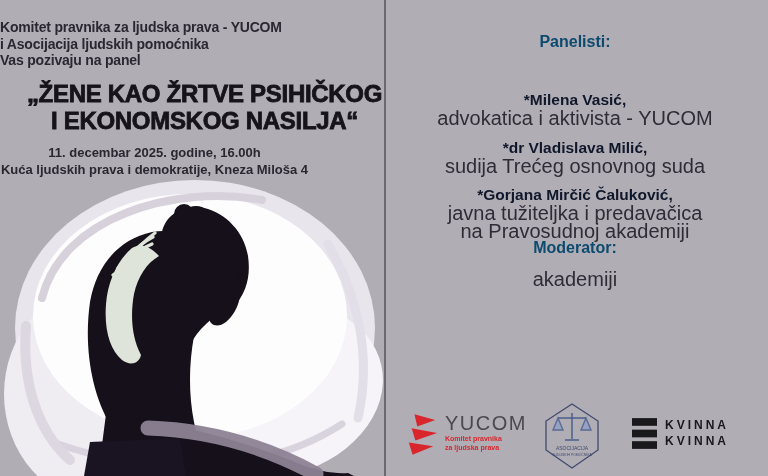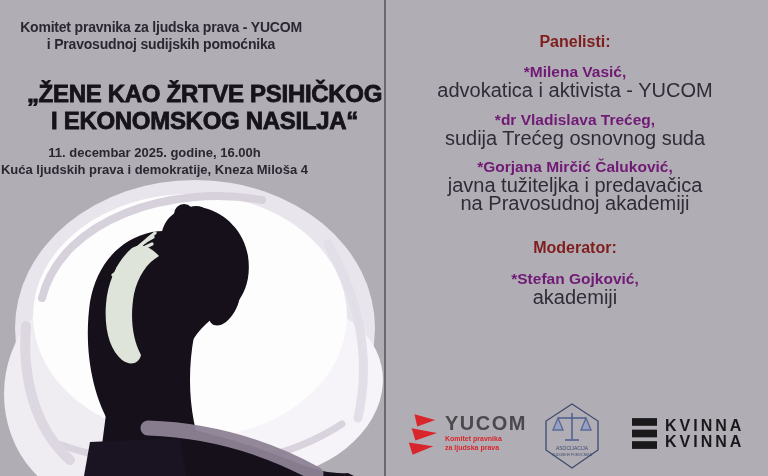--- a/index.html
+++ b/index.html
@@ -5,51 +5,52 @@
   html,body{margin:0;padding:0;}
   body{
     width:768px;height:476px;overflow:hidden;position:relative;
     background:#b1adb5;
     font-family:"Liberation Sans",sans-serif;
     -webkit-font-smoothing:antialiased;
   }
   .abs{position:absolute;}
   
   .left-col{left:0;top:0;width:385px;height:476px;}
-  .intro{top:19px;left:0;width:322px;text-align:center;
+  .intro{top:19px;left:0;width:322px;text-align:left;
          font-size:14px;line-height:16.5px;font-weight:700;color:#2b2731;letter-spacing:-0.2px;}
   .title{top:80px;left:12px;width:385px;text-align:center;
          font-size:24px;line-height:27px;font-weight:700;color:#17131b;
          letter-spacing:-0.3px;-webkit-text-stroke:0.8px #17131b;}
   .schedule{top:144px;left:0;width:309px;text-align:center;
             font-size:13px;line-height:17px;font-weight:700;color:#2b2731;}
   .divider{left:384px;top:0;width:2px;height:476px;background:#565059;opacity:.75;}
   
   .right-col{left:388px;top:0;width:374px;height:476px;}
-  .r-heading{width:374px;text-align:center;font-size:16px;font-weight:700;color:#7f1d1d;}
+  .r-heading{width:374px;text-align:center;font-size:16px;font-weight:700;color:#0c4a6e;}
   .r-group{width:374px;text-align:center;line-height:18px;}
-  .r-name{font-size:15.5px;font-weight:700;color:#701a75;}
+  .r-name{font-size:15.5px;font-weight:700;color:#0f172a;margin-top:28px;}
   .r-role{font-size:20px;font-weight:400;color:#302c37;}
   .yucom-logo{left:18px;top:17px;display:flex;align-items:flex-start;gap:7px;}
   .yucom-text{display:flex;flex-direction:column;}
-  .yucom-word{font-size:20px;line-height:20px;letter-spacing:1.5px;font-weight:700;color:#4b494e;}
+  .yucom-word{font-size:20px;line-height:20px;letter-spacing:1.5px;font-weight:400;color:#4b494e;}
   .yucom-caption{margin-top:2px;font-size:7px;line-height:8.5px;font-weight:700;color:#d8262c;}
   .asp-logo{left:155px;top:7px;width:58px;text-align:center;}
   .kvinna-logo{left:244px;top:22px;display:flex;align-items:center;gap:8px;}
   .kvinna-text{display:flex;flex-direction:column;}
-  .kvinna-word{font-size:16px;line-height:15.5px;font-weight:700;letter-spacing:3px;color:#19181b;}
+  .kvinna-word{font-size:12px;line-height:15.5px;font-weight:700;letter-spacing:3px;color:#19181b;}
 </style>
 </head>
 <body>
 
 <div class="abs left-col">
 
   <div class="abs intro">
     <div>Komitet pravnika za ljudska prava - YUCOM</div>
-    <div>i Pravosudnoj sudijskih pomoćnika</div>
+    <div>i Asocijacija ljudskih pomoćnika</div>
+    <div>Vas pozivaju na panel</div>
   </div>
 
   <div class="abs title">
     <div>„ŽENE KAO ŽRTVE PSIHIČKOG</div>
     <div>I EKONOMSKOG NASILJA“</div>
   </div>
 
   <div class="abs schedule">
     <div>11. decembar 2025. godine, 16.00h</div>
     <div>Kuća ljudskih prava i demokratije, Kneza Miloša 4</div>
@@ -112,34 +113,33 @@
 <div class="abs right-col">
 
   <div class="abs r-heading" style="top:33px;">Panelisti:</div>
 
   <div class="abs r-group" style="top:63px;">
     <div class="r-name">*Milena Vasić,</div>
     <div class="r-role">advokatica i aktivista - YUCOM</div>
   </div>
 
   <div class="abs r-group" style="top:111px;">
-    <div class="r-name">*dr Vladislava Trećeg,</div>
+    <div class="r-name">*dr Vladislava Milić,</div>
     <div class="r-role">sudija Trećeg osnovnog suda</div>
   </div>
 
   <div class="abs r-group" style="top:158px;">
     <div class="r-name">*Gorjana Mirčić Čaluković,</div>
     <div class="r-role">javna tužiteljka i predavačica</div>
     <div class="r-role">na Pravosudnoj akademiji</div>
   </div>
 
   <div class="abs r-heading" style="top:239px;">Moderator:</div>
 
   <div class="abs r-group" style="top:270px;">
-    <div class="r-name">*Stefan Gojković,</div>
     <div class="r-role">akademiji</div>
   </div>
 
   <div class="abs" style="left:0;top:396px;width:380px;height:80px;">
 
     <div class="abs yucom-logo">
       <svg width="32" height="42" viewBox="0 0 34 44" aria-hidden="true">
         <g fill="#d8262c">
           <path d="M9,1 L31,7 L12,14 Z"></path>
           <path d="M6,16 L33,21 L10,29 Z"></path>

